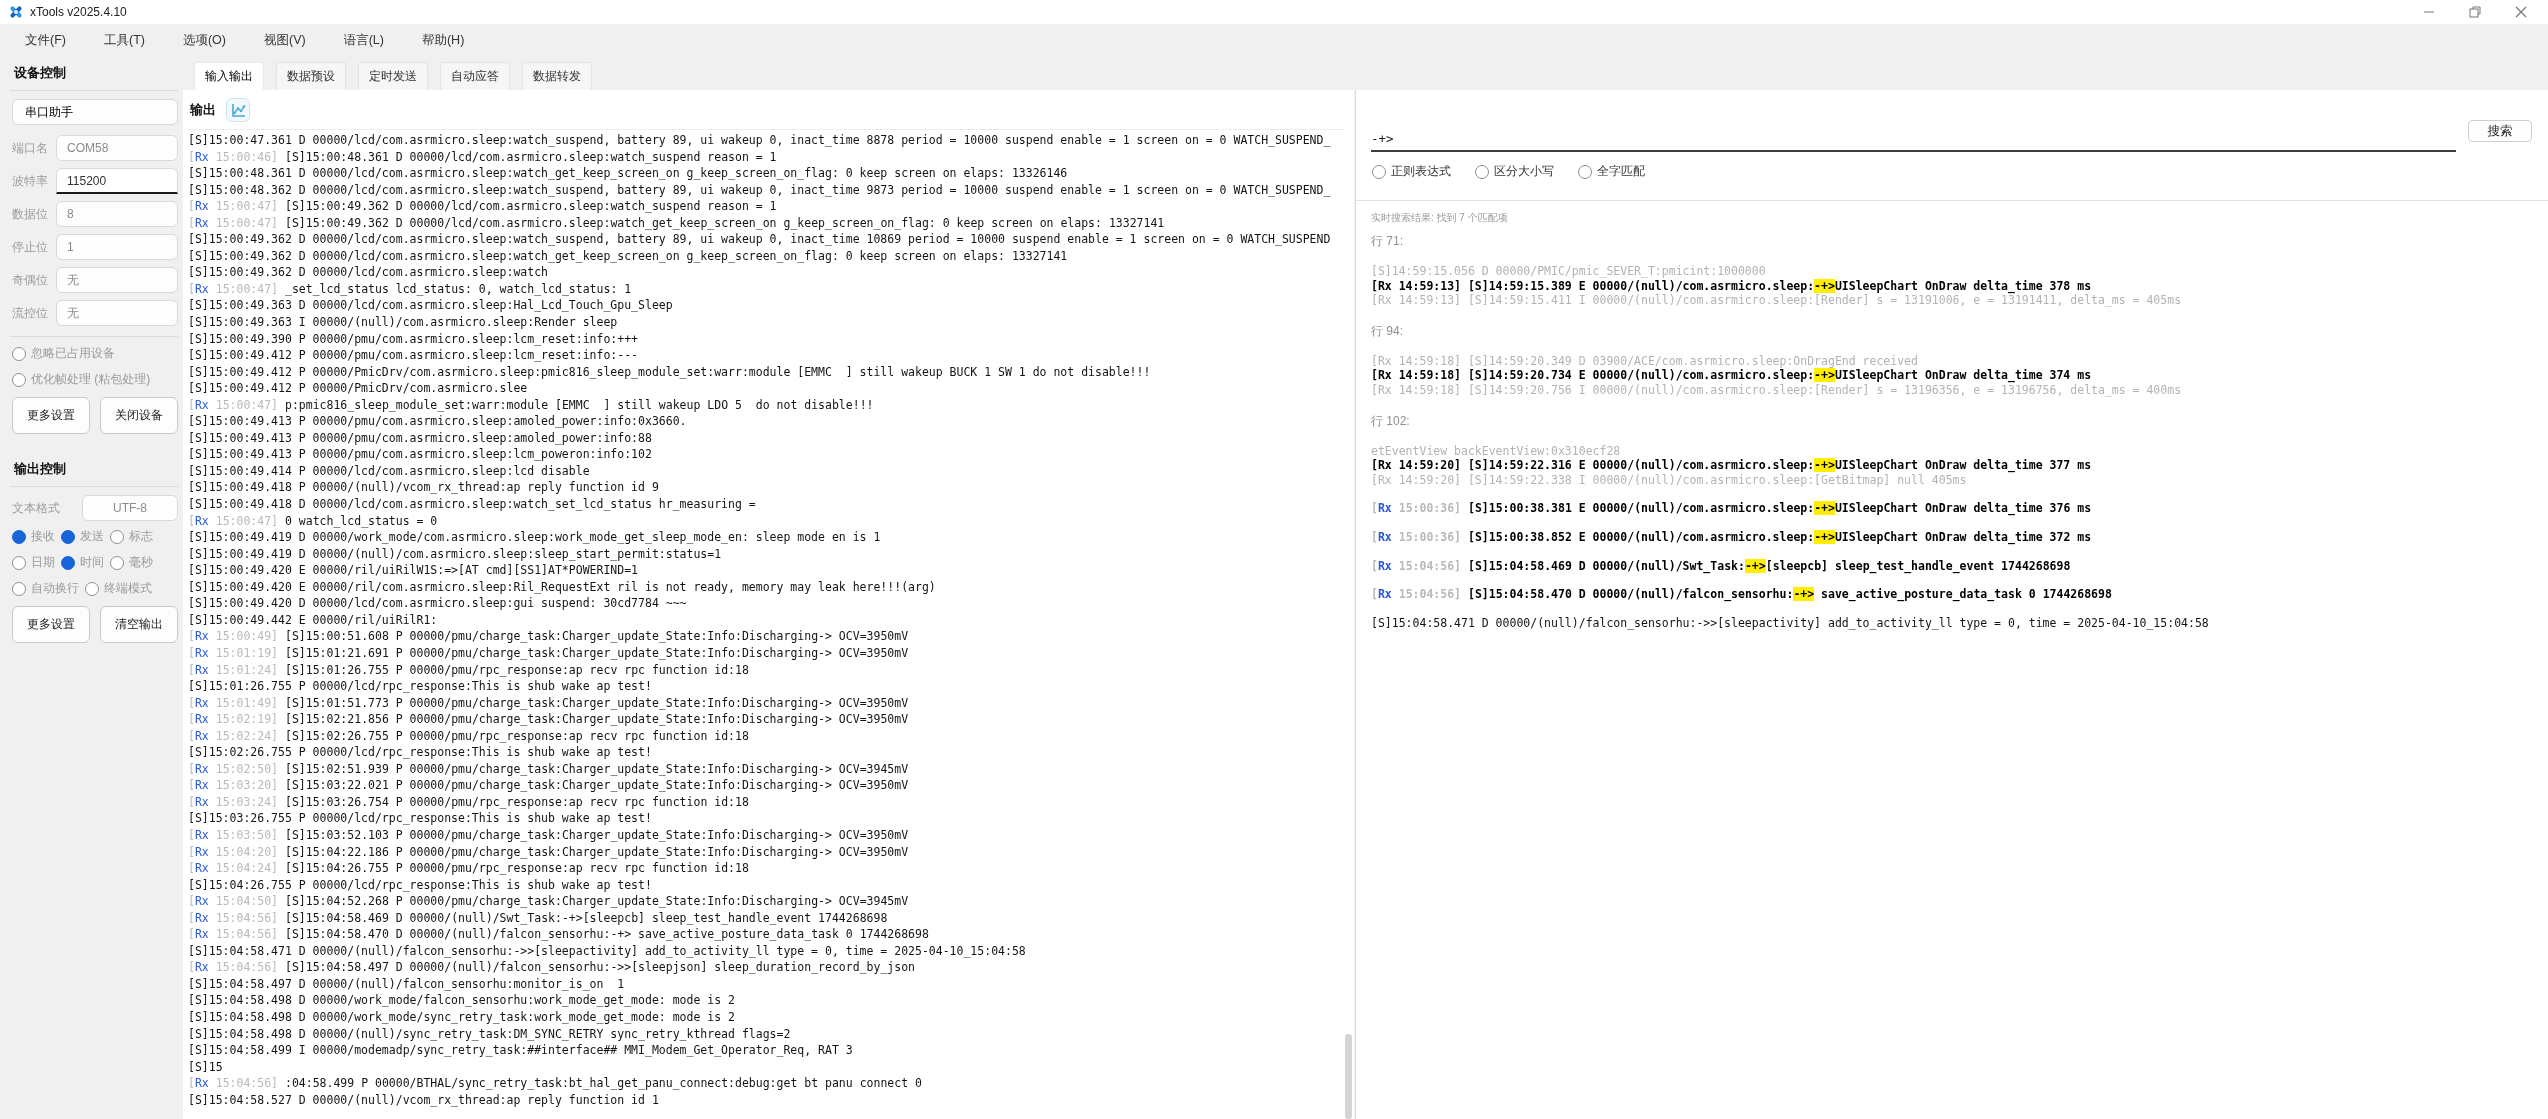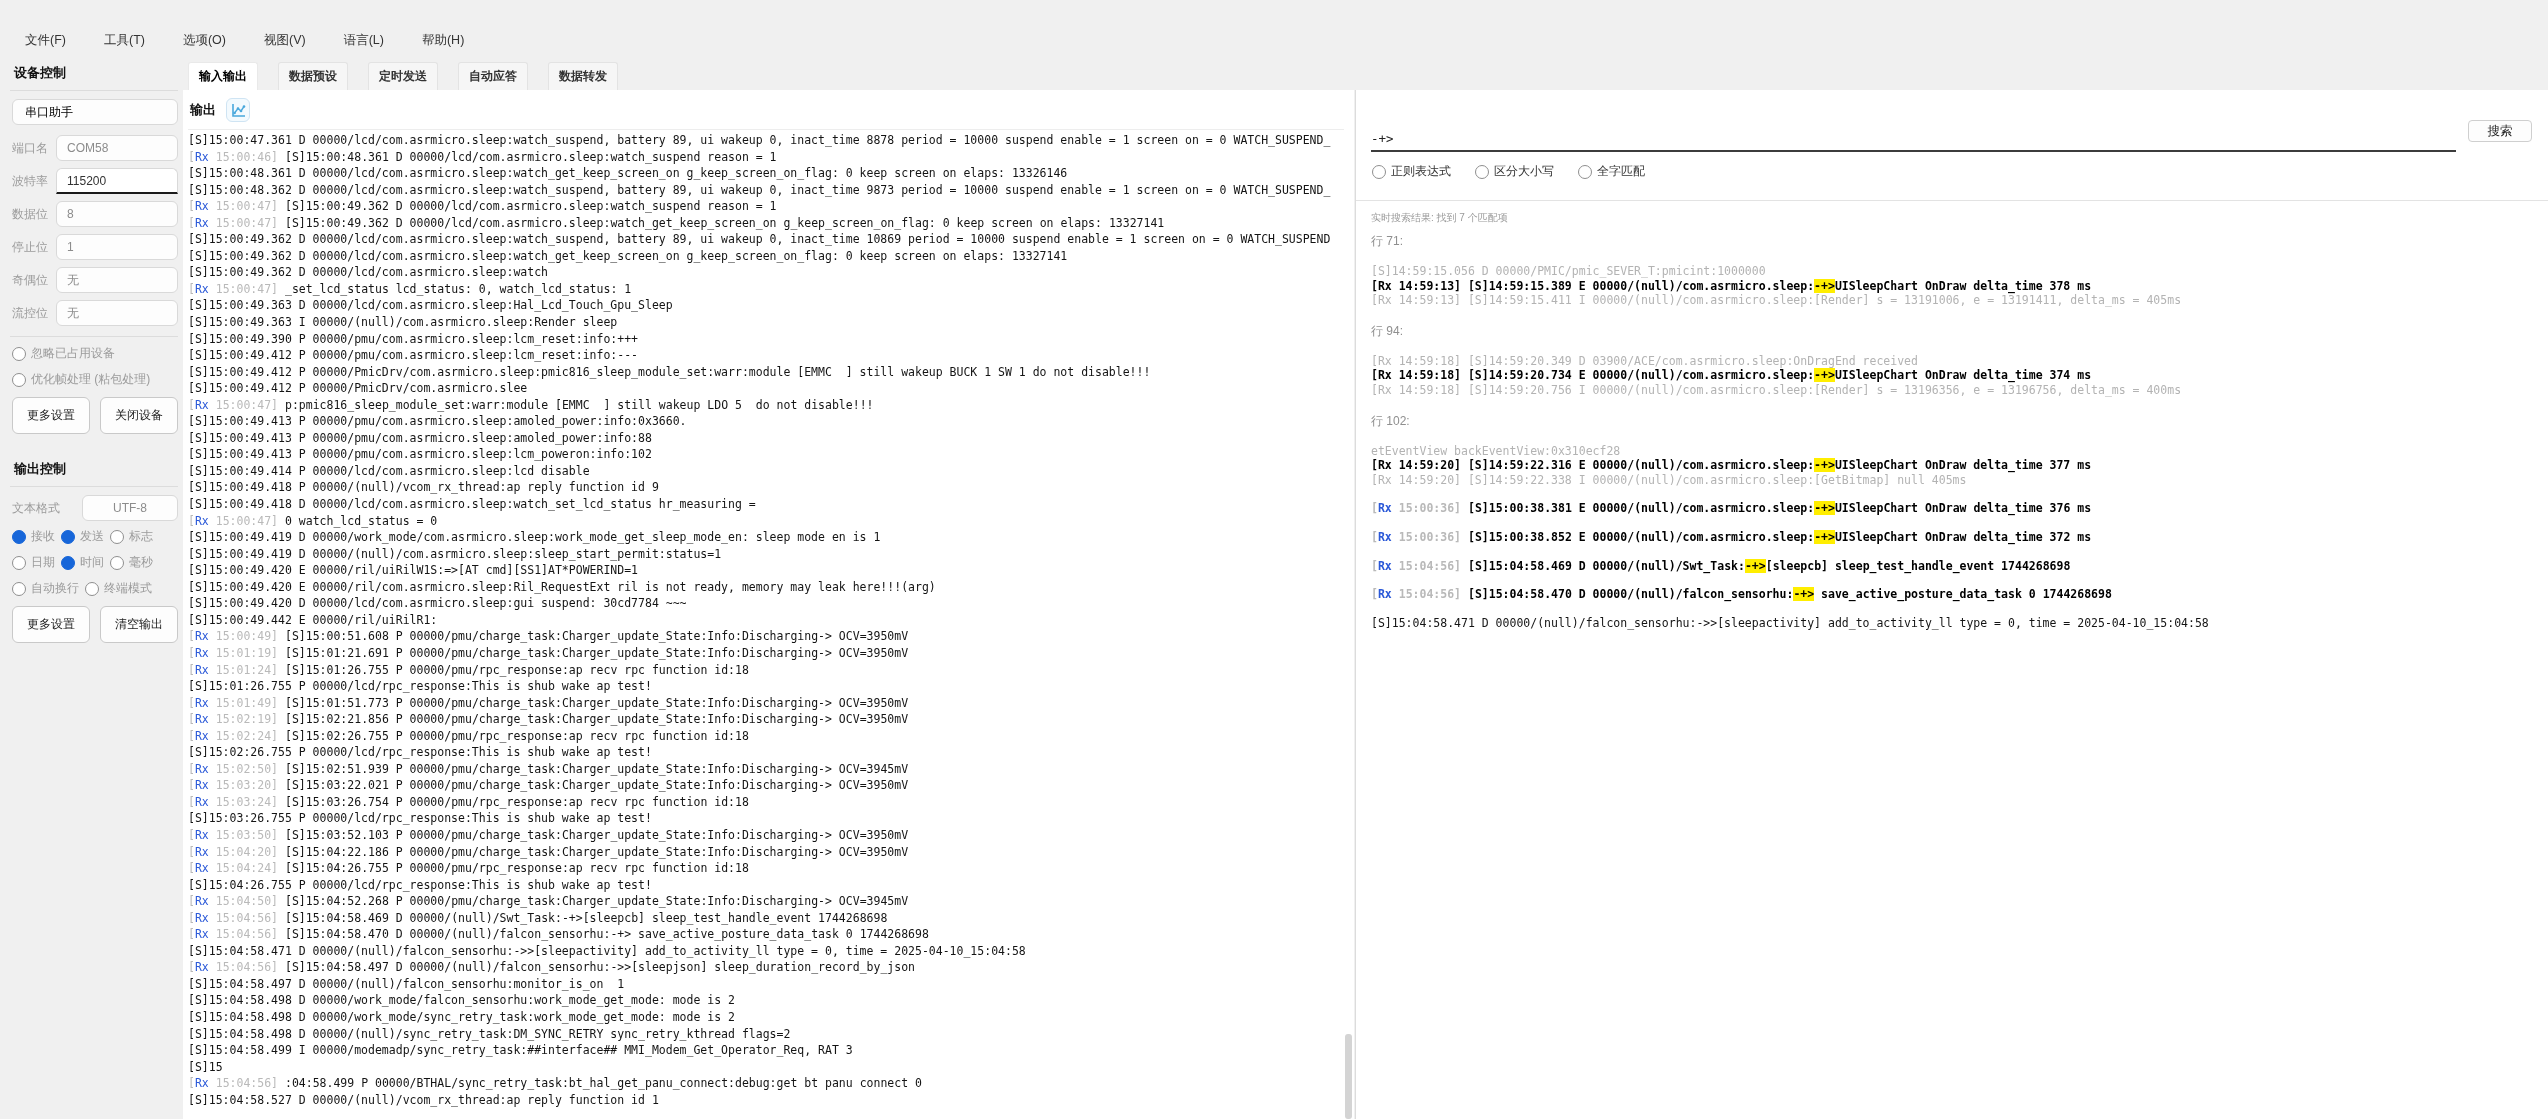--- a/index.html
+++ b/index.html
@@ -36,21 +36,21 @@
   .cb .dot { width:14px; height:14px; border-radius:50%; border:1.6px solid #8f8f8f; background:#fff; flex:none; }
   .cb.checked .dot { background:#1766d9; border-color:#1766d9; }
   .cb .cb-label { color:#9b9b9b; }
   .btn-row { display:flex; gap:10px; margin:4px 2px 12px 4px; }
   .side-btn { flex:1; height:37px; background:#fdfdfd; border:1px solid #c9c9c9; border-radius:6px;
               font-size:12px; color:#222; display:flex; align-items:center; justify-content:center; }
   .spacer8 { height:8px; }
 
   
   .tabstrip { position:absolute; left:183px; top:56px; right:0; height:34px; background:#f0f0f0; }
-  .tabs { position:absolute; left:5px; bottom:0; display:flex; gap:20px;font-weight:bold; }
+  .tabs { position:absolute; left:11px; bottom:0; display:flex; gap:12px; }
   .tab { height:28px; min-width:66px; padding:0 10px; display:flex; align-items:center; justify-content:center;
          font-size:12px; color:#333; background:#f6f6f6; border:1px solid #e3e3e3; border-bottom:none;
          border-radius:3px 3px 0 0; }
   .tab.active { background:#ffffff; color:#000; border-color:#e9e9e9; }
 
   
   .content { position:absolute; left:183px; top:90px; width:1171px; bottom:0; background:#ffffff; }
   .out-row { position:absolute; left:7px; top:7px; height:26px; display:flex; align-items:center; gap:10px; }
   .out-label { font-size:13px; font-weight:bold; color:#111; }
   .chart-btn { width:24px; height:24px; border:1px solid #cfe4f3; background:#f3fafe; border-radius:6px;
@@ -85,20 +85,46 @@
   .sr-line.match { color:#000; font-weight:bold; }
   .sr-line.plain { color:#141414; }
   .sr-line.single { margin-top:14px; }
   .hl { background:#ffee00; color:#000; }
 </style>
 </head>
 <body>
 
 <div id="stage">
 
+  <div class="titlebar">
+    <span class="app-icon">
+      <svg width="16" height="16" viewBox="0 0 16 16">
+        <rect x="1" y="6" width="14" height="4" rx="2" fill="#2196f3" transform="rotate(45 8 8)"></rect>
+        <rect x="1" y="6" width="14" height="4" rx="2" fill="#1565c0" transform="rotate(-45 8 8)"></rect>
+        <circle cx="8" cy="8" r="2" fill="#e3f2fd"></circle>
+      </svg>
+    </span>
+    <span class="app-title">xTools v2025.4.10</span>
+    <span class="win-btn" id="btn-min">
+      <svg width="12" height="12" viewBox="0 0 12 12">
+          <line x1="1" y1="6" x2="11" y2="6" stroke="#777" stroke-width="1"></line>
+        </svg>
+    </span>
+    <span class="win-btn" id="btn-max">
+      <svg width="12" height="12" viewBox="0 0 12 12">
+          <rect x="1" y="3" width="8" height="8" fill="none" stroke="#777"></rect>
+          <path d="M4 3 V1 H11 V8 H9" fill="none" stroke="#777"></path>
+        </svg>
+    </span>
+    <span class="win-btn" id="btn-close">
+      <svg width="12" height="12" viewBox="0 0 12 12">
+          <path d="M1 1 L11 11 M11 1 L1 11" stroke="#777" stroke-width="1.2"></path>
+        </svg>
+    </span>
+  </div>
 
   <div class="menubar" id="menubar">
       <span class="menu-item">文件(F)</span>
       <span class="menu-item">工具(T)</span>
       <span class="menu-item">选项(O)</span>
       <span class="menu-item">视图(V)</span>
       <span class="menu-item">语言(L)</span>
       <span class="menu-item">帮助(H)</span>
     </div>
 

